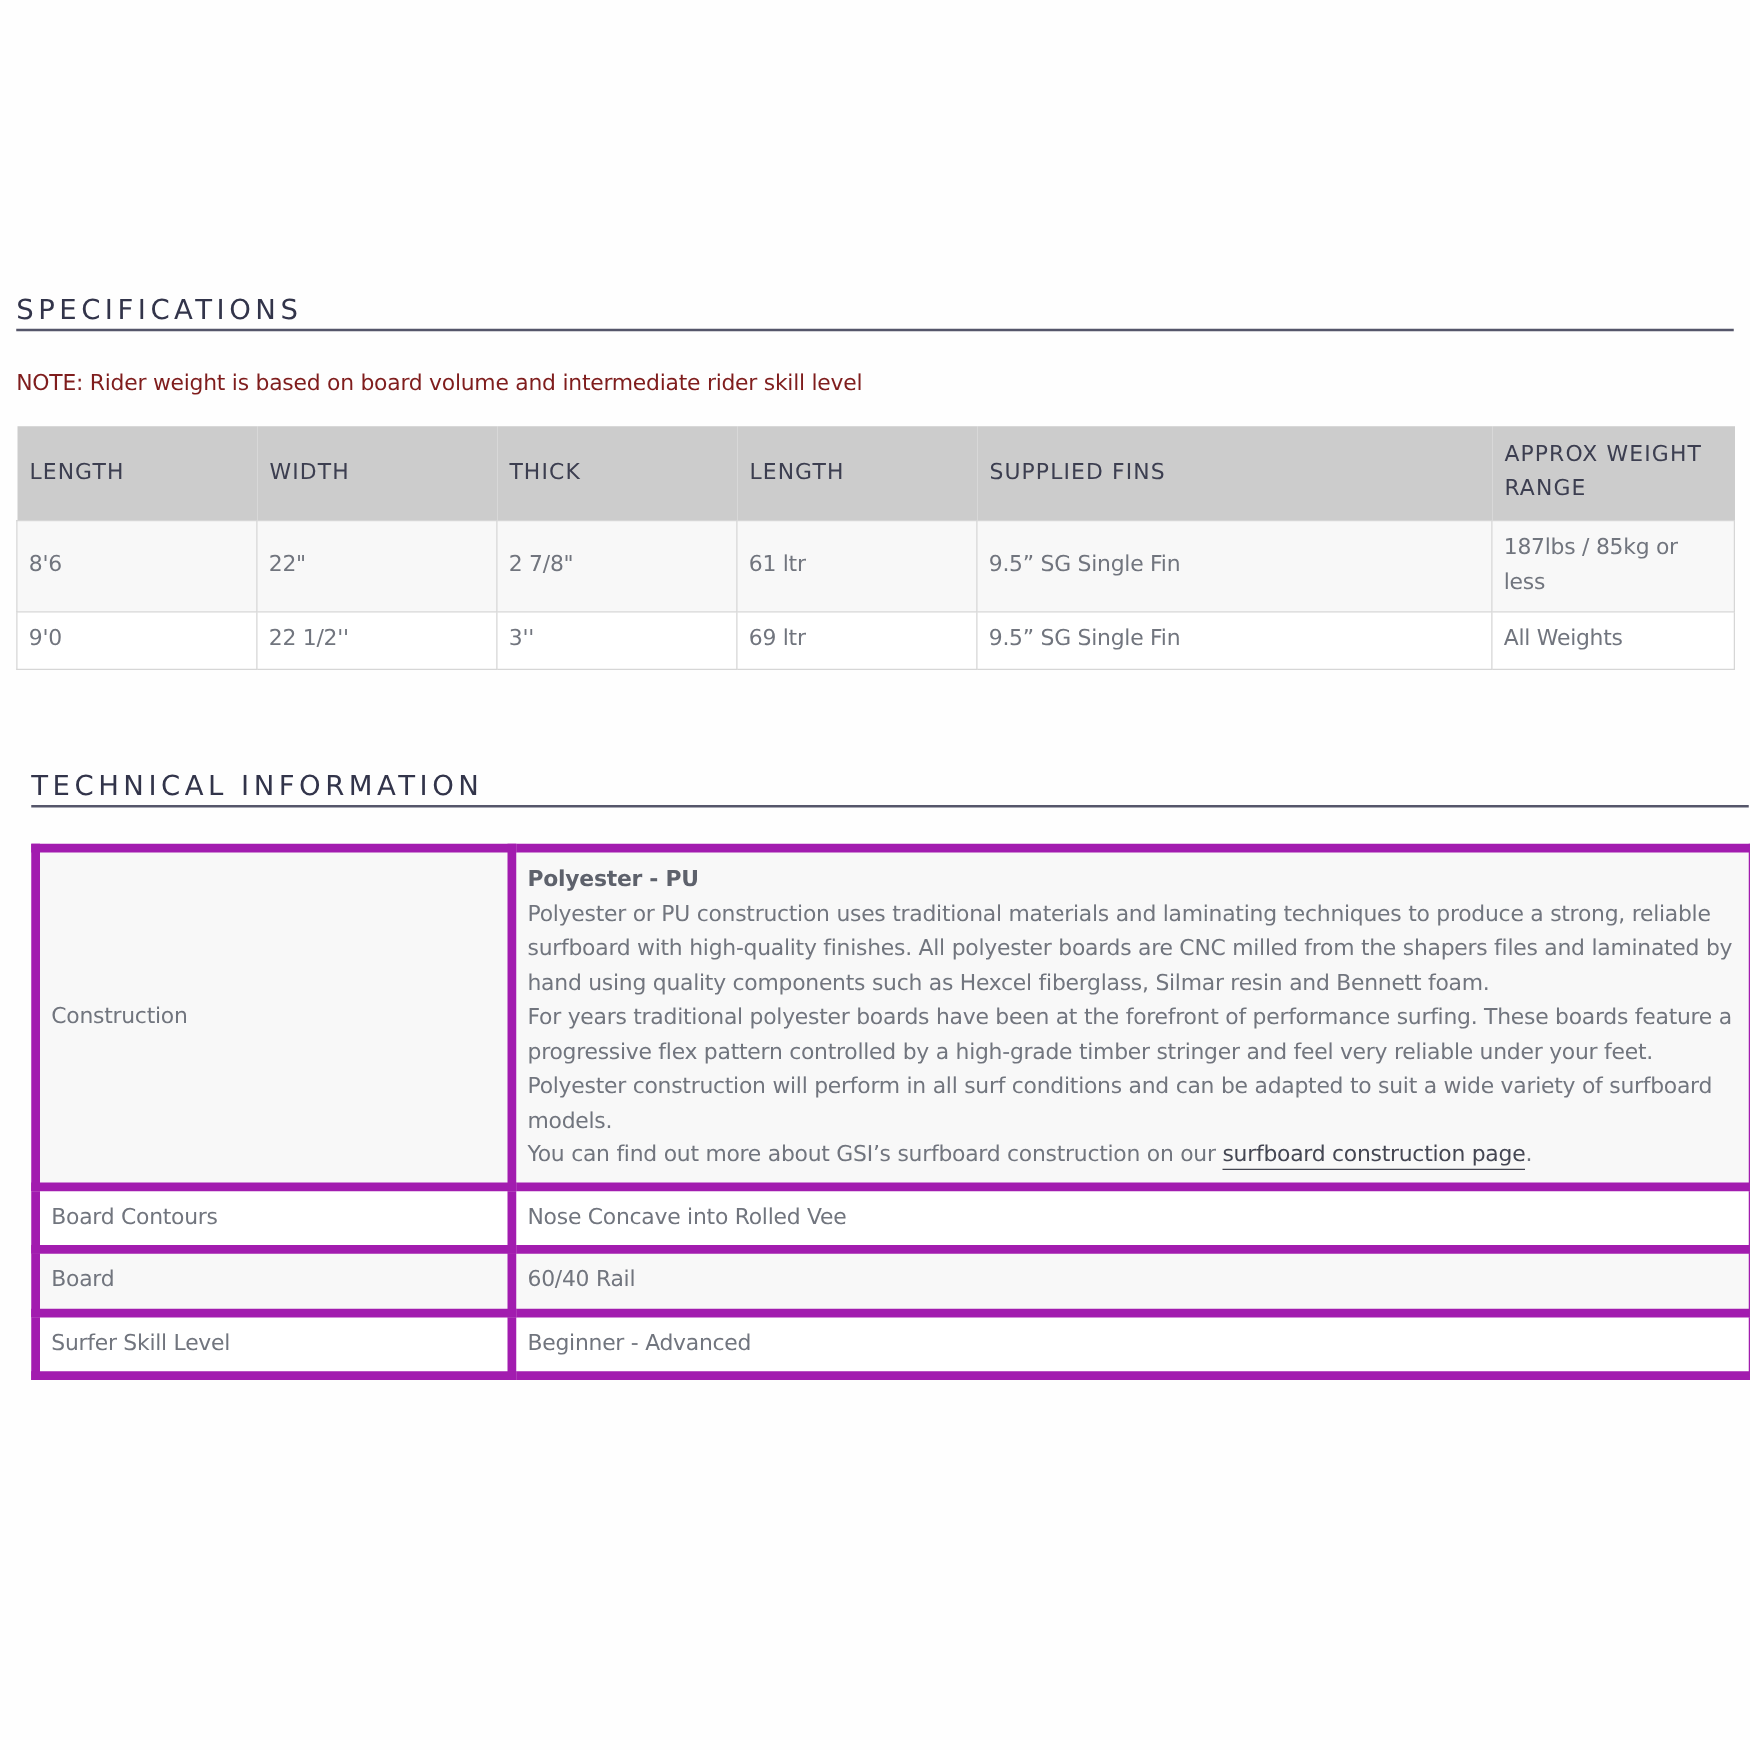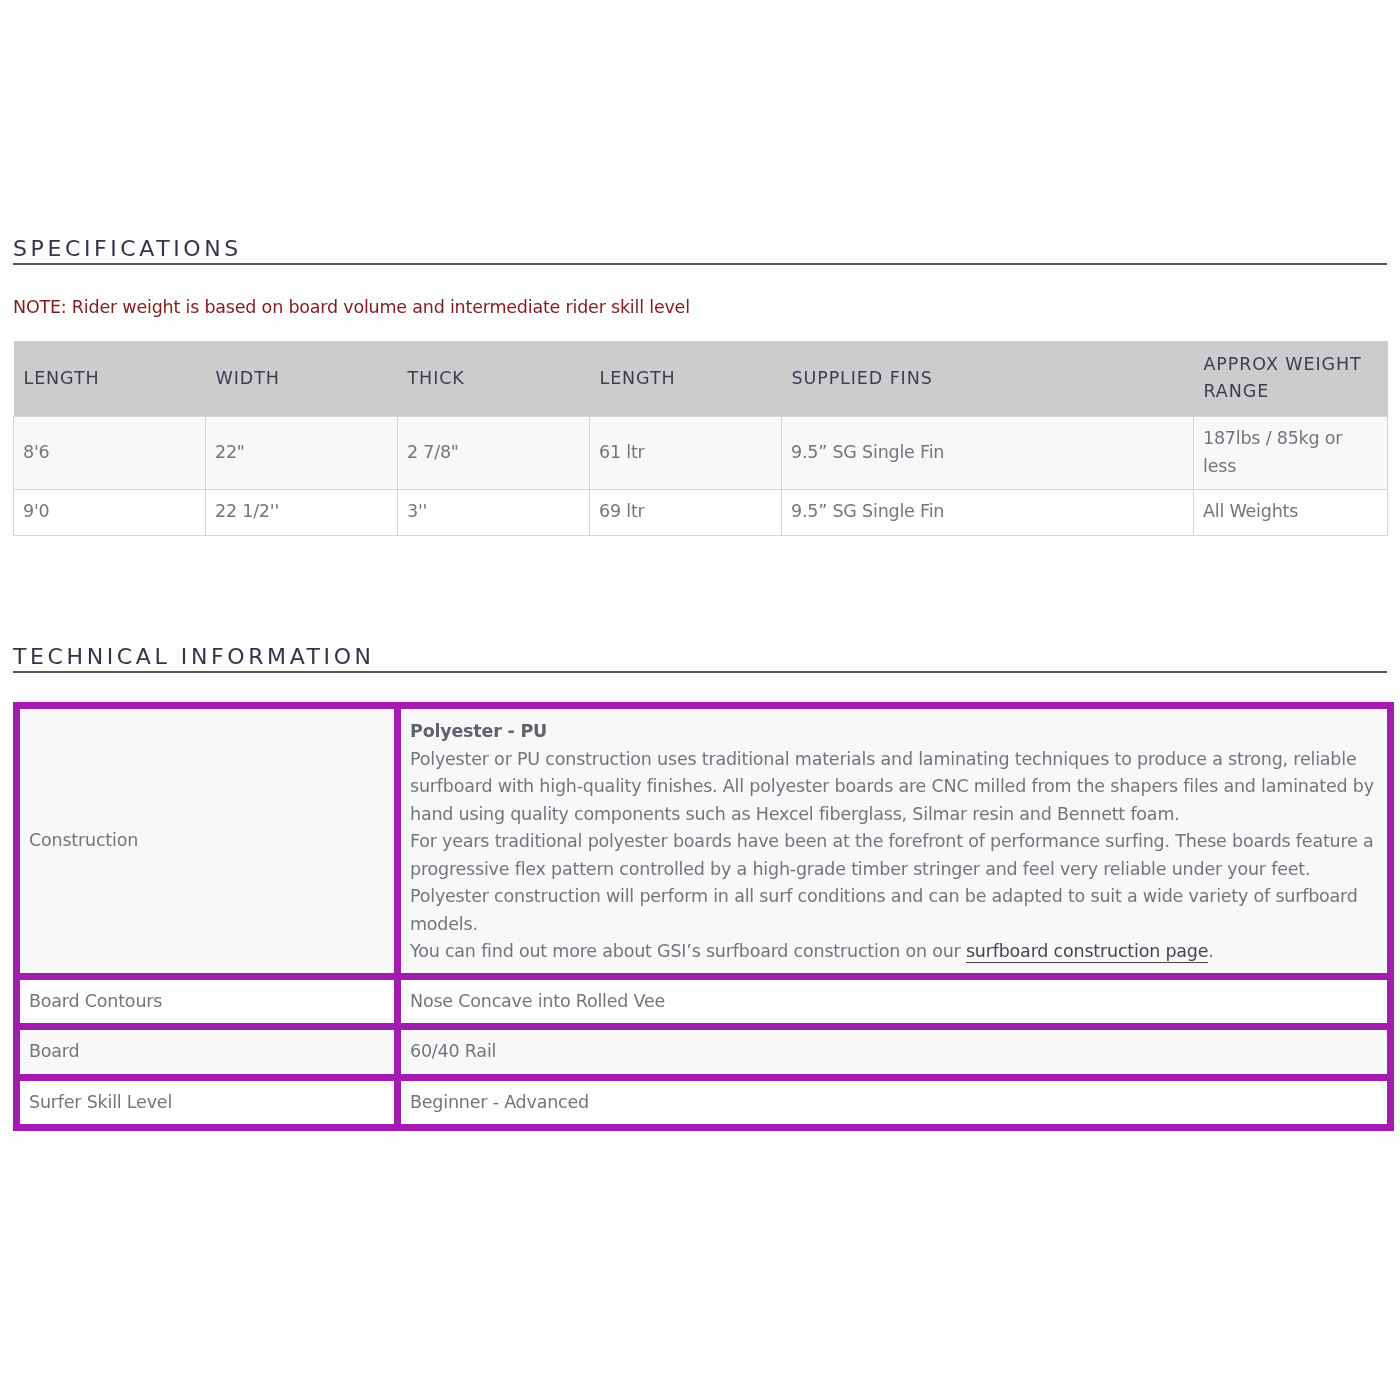--- a/index.html
+++ b/index.html
@@ -23,21 +23,21 @@
       font-family: "DejaVu Sans", sans-serif;
       font-size: 22px;
       font-weight: normal;
       letter-spacing: 3.6px;
       color: #32344a;
       padding-bottom: 3px;
       border-bottom: 2px solid #55566a;
       line-height: 22px;
     }
     #spec-section { top: 238px; }
-    #tech-section { top: 646px; }
+    #tech-section { top: 619px; margin-left: 12px; }
 
     .note {
       margin-top: 30px;
       font-size: 17.5px;
       color: #7f1d1d;
       line-height: 24px;
       letter-spacing: -0.2px;
     }
 
     table {

